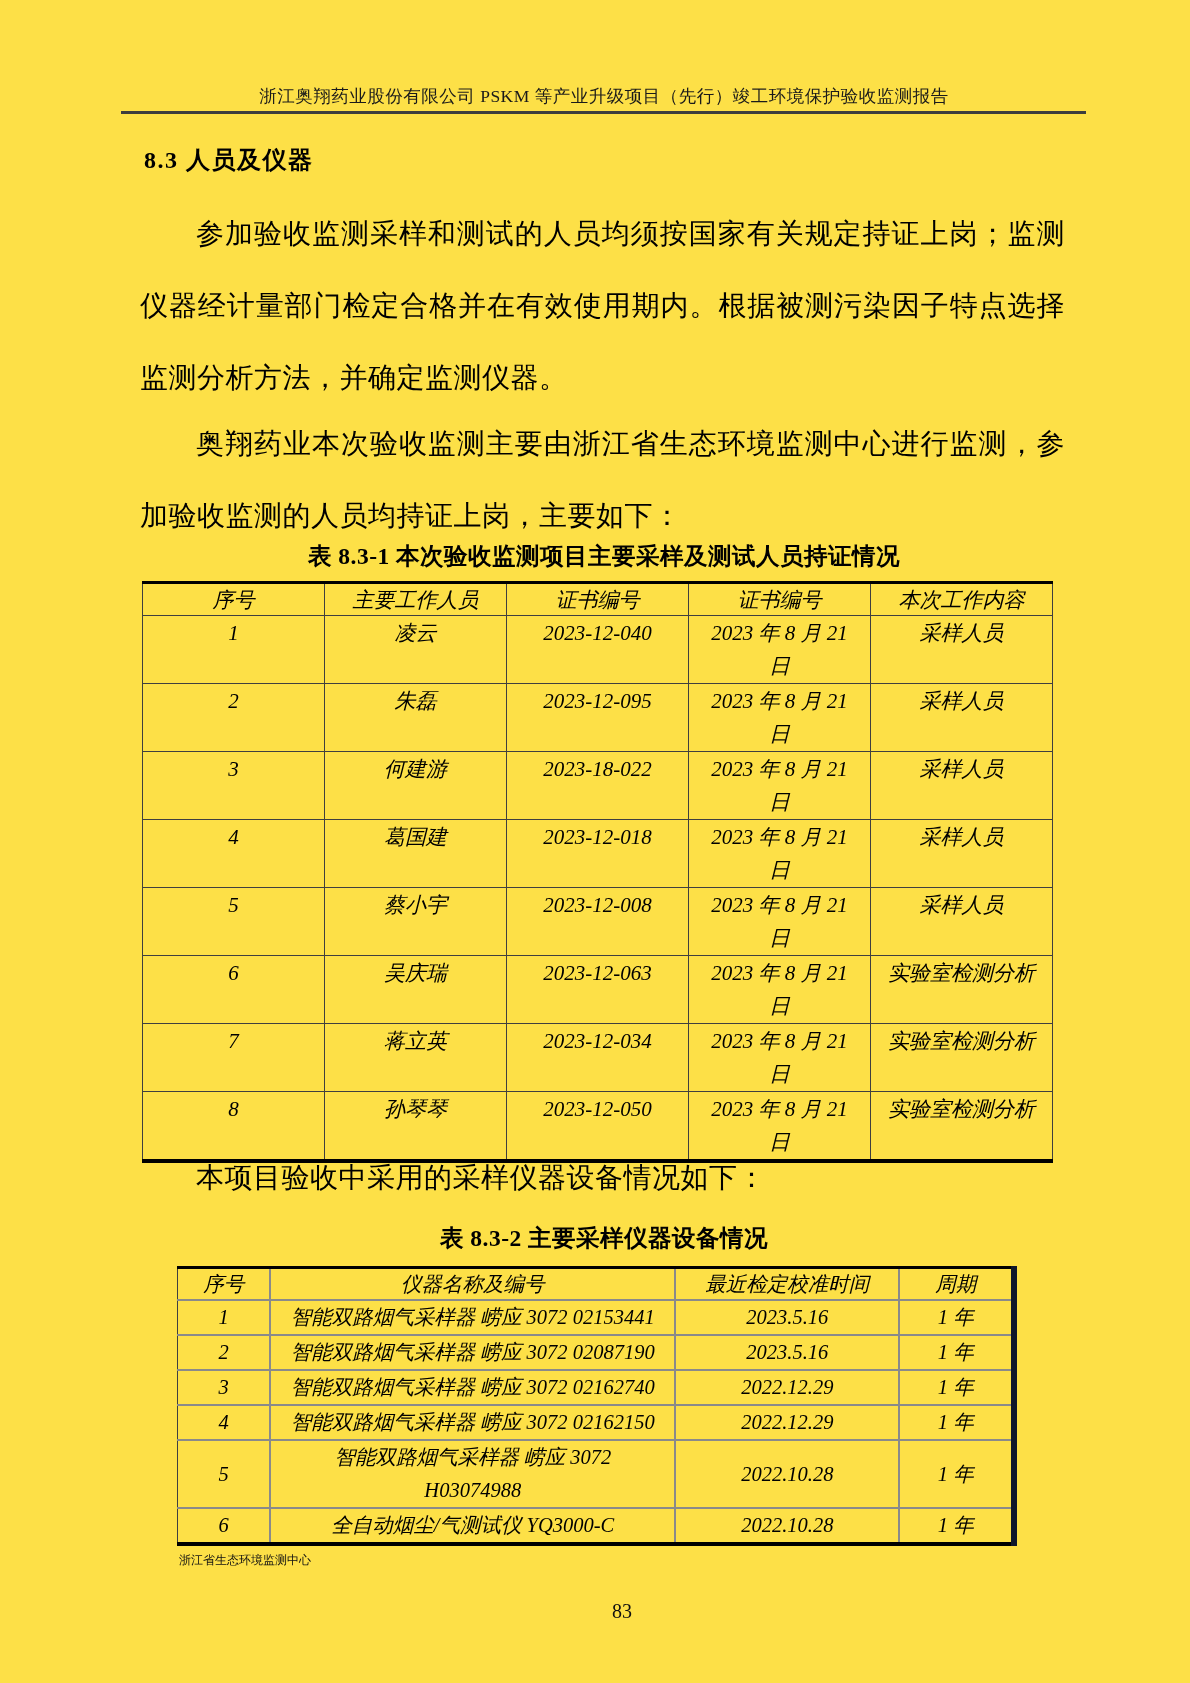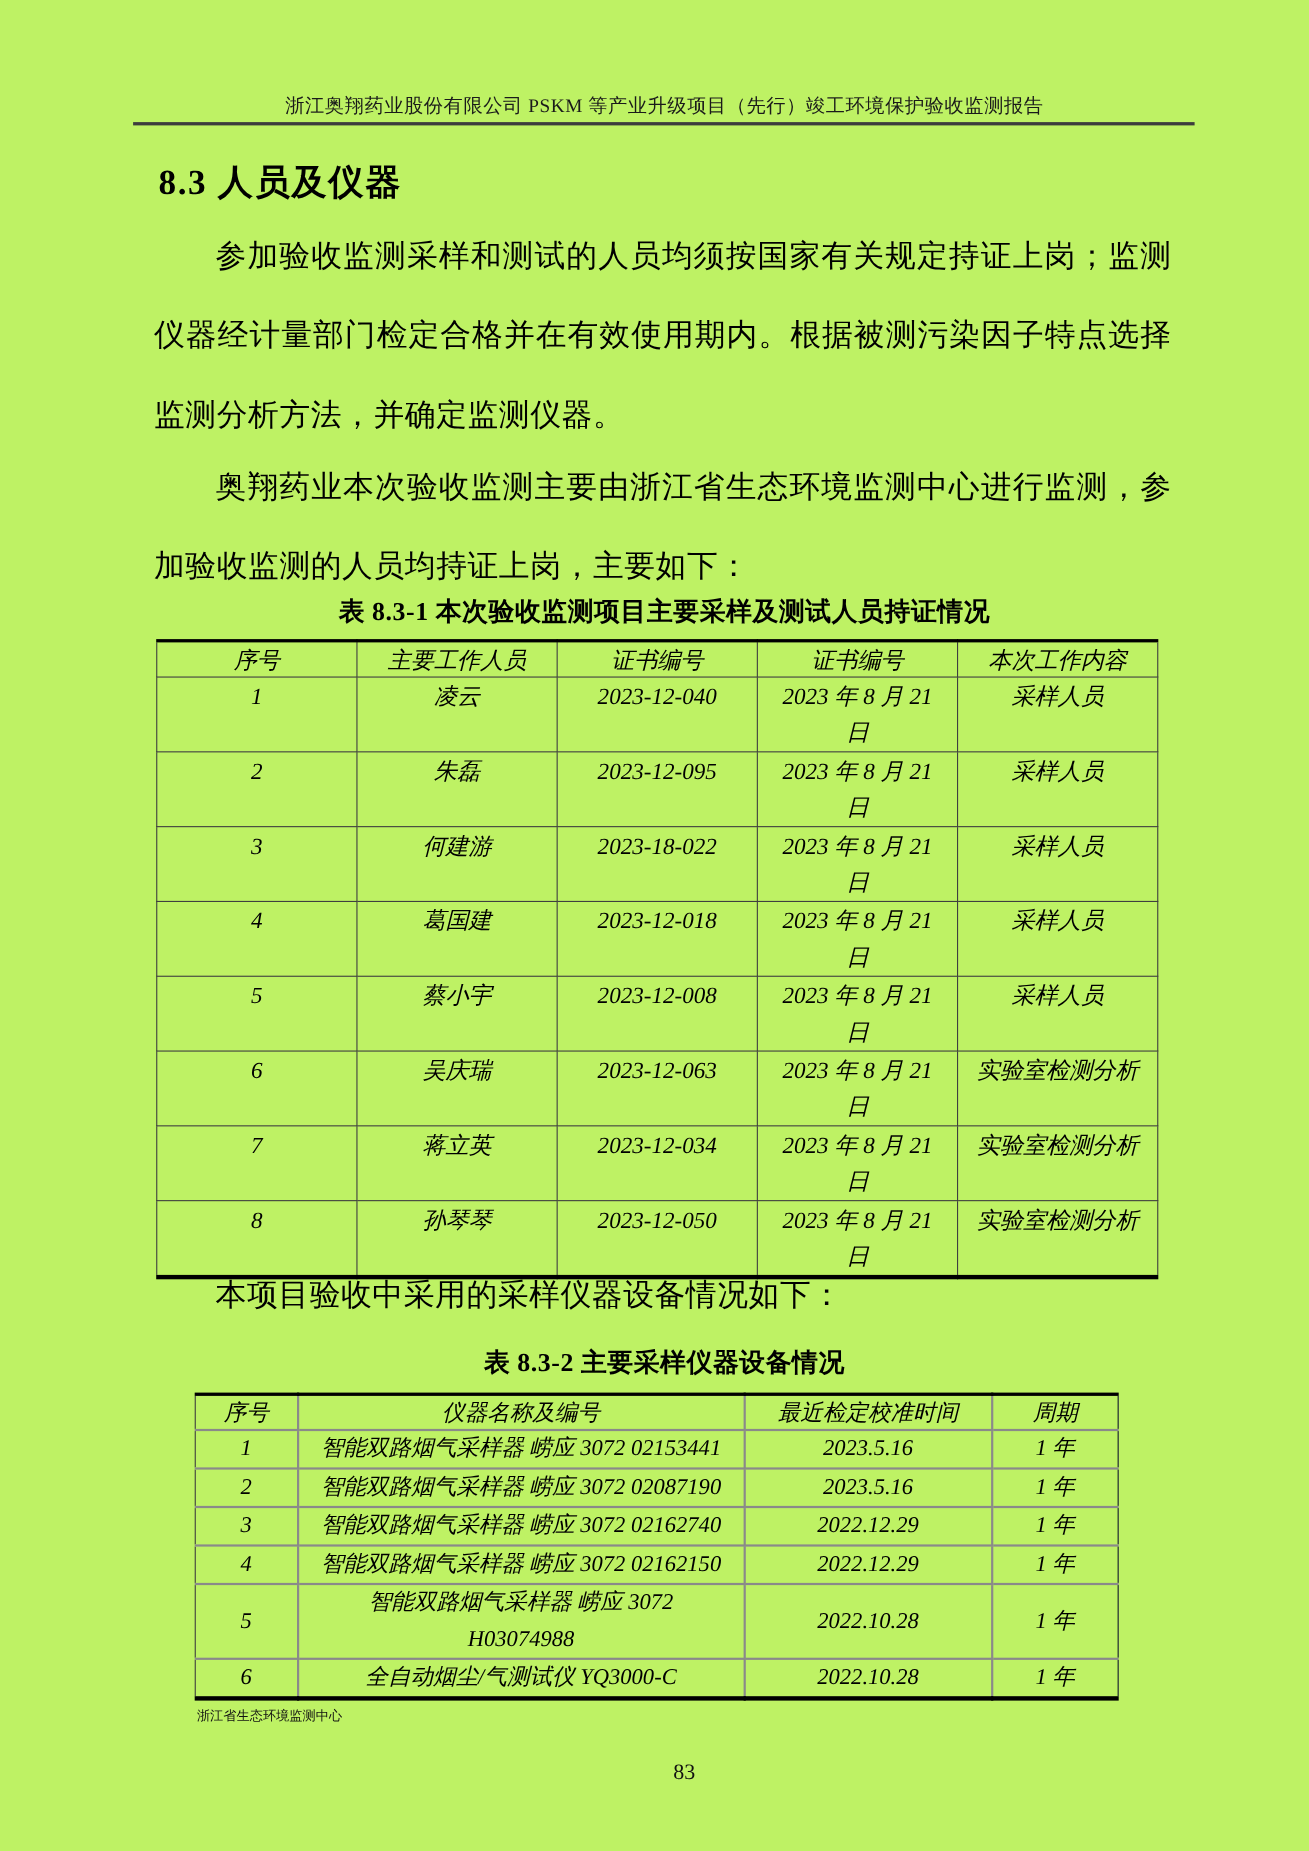--- a/index.html
+++ b/index.html
@@ -1,35 +1,35 @@
 <!DOCTYPE html>
 <html><head>
 <meta charset="utf-8">
 <style>
   html,body { margin:0; padding:0; background:#ffffff; }
   .page {
     position:relative;
     width:1190px; height:1683px;
-    background:#bef264;
+    background:#fde047;
     color:#000;
     font-family:"Liberation Serif","DejaVu Serif",serif;
     overflow:hidden;
   }
   .header-text {
     position:absolute; top:84px; left:122px; width:964px;
     text-align:center; font-size:17.5px; letter-spacing:0.5px;
     color:#1a1a1a; white-space:nowrap;
   }
   .header-rule {
     position:absolute; top:111px; left:121px; width:965px; height:3px;
     background:#3d3d3d;
   }
   .section-title {
     position:absolute; top:144px; left:144px;
-    font-size:32px; font-weight:bold; letter-spacing:1.5px;
+    font-size:24px; font-weight:bold; letter-spacing:1.5px;
   }
   .para {
     position:absolute; left:140px; width:925px;
     font-size:28px; line-height:72px;
     text-align:justify; text-indent:2em;
     letter-spacing:0.5px;
   }
   #p1 { top:198px; }
   #p2 { top:408px; }
   #p3 { top:1158px; line-height:40px; }
@@ -70,21 +70,21 @@
     border:2px solid #8a8a8a; border-top:none; padding:0;
   }
   #table2 td {
     height:32px; text-align:center; vertical-align:middle;
     line-height:33px; padding:0 4px;
     border:2px solid #8a8a8a;
     white-space:pre-line;
   }
   #table2 tr:last-child td { border-bottom:none; }
   #table2 th:first-child, #table2 td:first-child { border-left:1px solid #3f3f3f; }
-  #table2 th:last-child, #table2 td:last-child { border-right:1px solid #0f172a; }
+  #table2 th:last-child, #table2 td:last-child { border-right:6px solid #0f172a; }
   .footer-left {
     position:absolute; top:1552px; left:179px; font-size:12px; color:#111;
   }
   .footer-page {
     position:absolute; top:1552px; left:612px; font-size:20px; color:#111;margin-top:48px;
   }
 </style>
 </head>
 <body>
 

